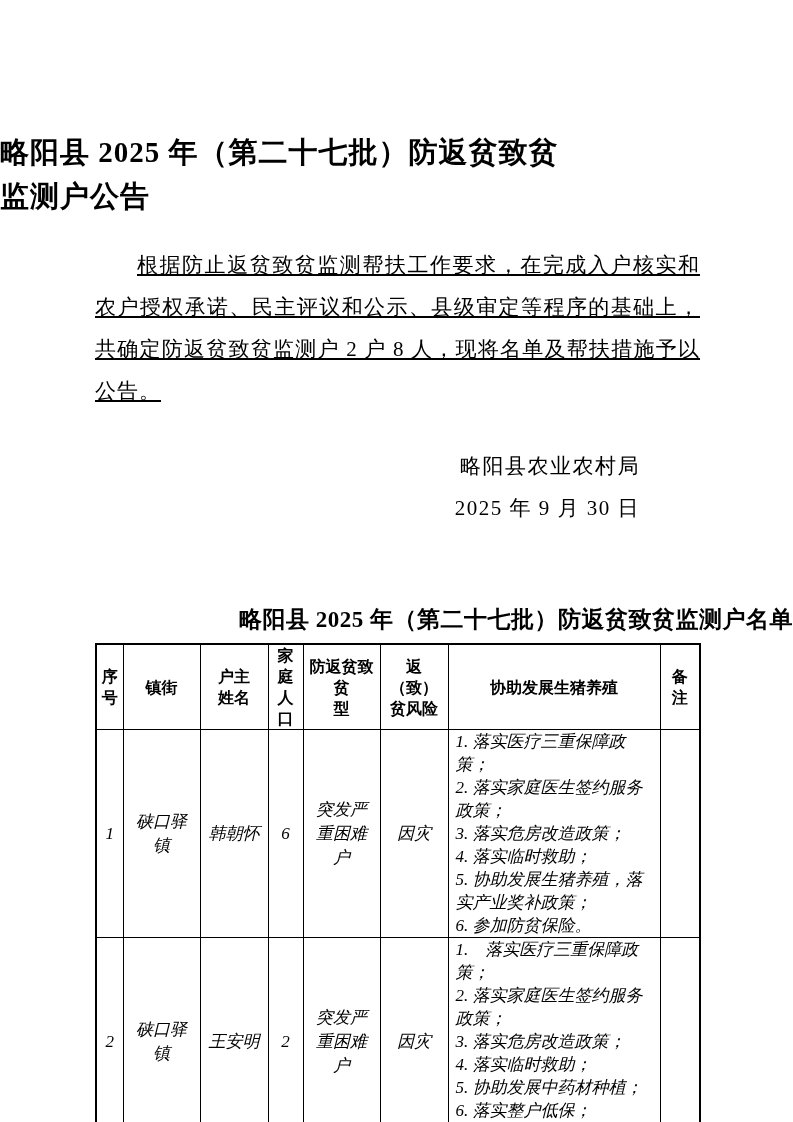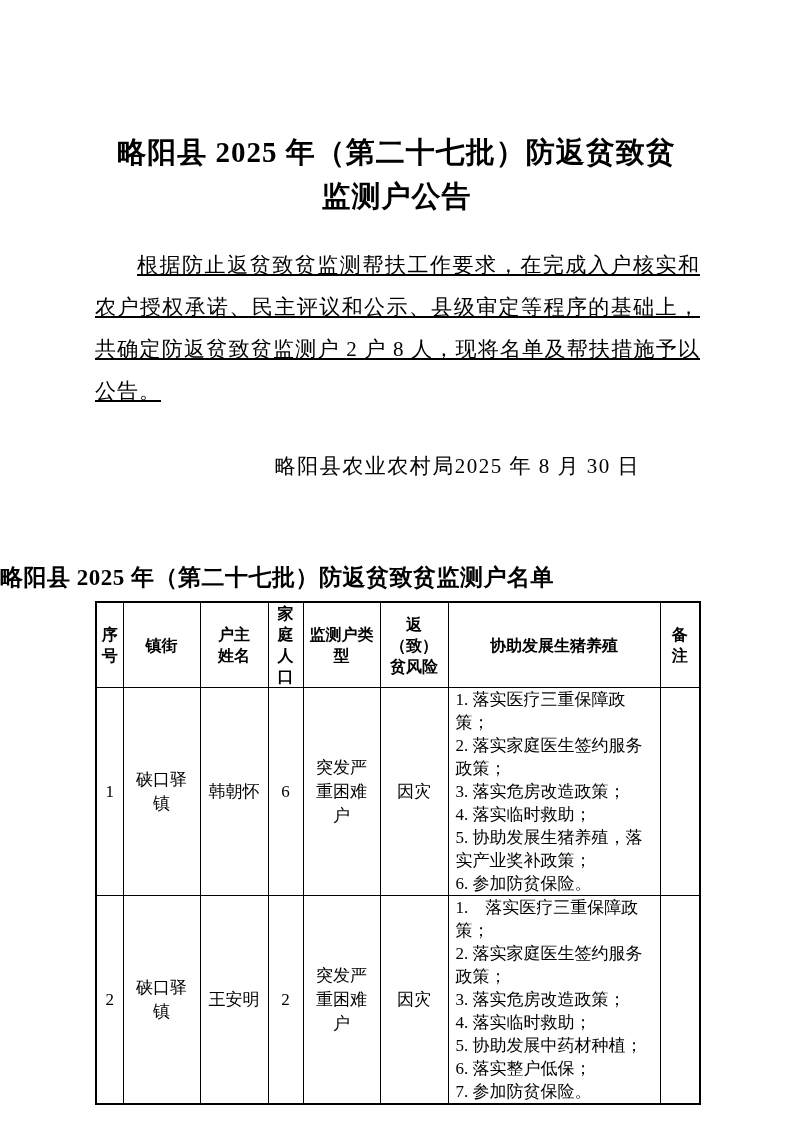--- a/index.html
+++ b/index.html
@@ -16,49 +16,48 @@
     height: 1122px;
     overflow: hidden;
     background: #ffffff;
   }
   .doc-title {
     margin: 0;
     padding-top: 130px;
     font-size: 29px;
     line-height: 44px;
     font-weight: bold;
-    text-align: center;
     white-space: pre-line;
     letter-spacing: 1px;
   }
   .body-para {
     margin: 26px 93px 0 95px;
     font-size: 21px;
     line-height: 42px;
     text-indent: 2em;
     text-align: justify;
     letter-spacing: 1px;
     text-decoration: underline;
   }
   .signature {
     display: flex;
-    flex-direction: row;
+    flex-direction: column;
     align-items: flex-end;
     width: max-content;
     margin: 33px 153px 0 auto;
     font-size: 21px;
     line-height: 42px;
     letter-spacing: 1.5px;
   }
   .table-title {
     margin: 74px 0 0 0;
     font-size: 23px;
     line-height: 34px;
     font-weight: bold;
-    text-align: left;
+    text-align: right;
     letter-spacing: 0.5px;
   }
   table.roster {
     border-collapse: collapse;
     table-layout: fixed;
     margin: 6px 0 0 95px;
     width: 604px;
     border: 2px solid #000;
   }
   table.roster th, table.roster td {
@@ -73,20 +72,21 @@
     font-size: 16px;
     line-height: 21px;
     font-weight: bold;
     white-space: pre-line;
   }
   tr.header-row { height: 70px; }
   tr.data-row td {
     font-size: 17px;
     line-height: 24px;
     padding: 0 6px;
+    font-style: italic;
   }
   tr.data-row td.measures-cell {
     text-align: left;
     white-space: pre-line;
     line-height: 23px;
     padding: 0 7px;
   }
   tr.data-row-1 { height: 192px; }
   tr.data-row-2 { height: 202px; }
 </style>
@@ -95,21 +95,21 @@
 
 <div class="page">
 
   <h1 class="doc-title">略阳县 2025 年（第二十七批）防返贫致贫
 监测户公告</h1>
 
   <p class="body-para">根据防止返贫致贫监测帮扶工作要求，在完成入户核实和农户授权承诺、民主评议和公示、县级审定等程序的基础上，共确定防返贫致贫监测户 2 户 8 人，现将名单及帮扶措施予以公告。</p>
 
   <div class="signature">
     <div>略阳县农业农村局</div>
-    <div>2025 年 8 月 30 日</div>
+    <div>2025 年 9 月 30 日</div>
   </div>
 
   <h2 class="table-title">略阳县 2025 年（第二十七批）防返贫致贫监测户名单</h2>
 
   <table class="roster">
     <colgroup>
       <col style="width:27px">
       <col style="width:77px">
       <col style="width:68px">
       <col style="width:35px">
@@ -122,21 +122,21 @@
       <tr class="header-row">
         <th>序
 号</th>
         <th>镇街</th>
         <th>户主
 姓名</th>
         <th>家
 庭
 人
 口</th>
-        <th>监测户类
+        <th>防返贫致贫
 型</th>
         <th>返（致）
 贫风险</th>
         <th>协助发展生猪养殖</th>
         <th>备注</th>
       </tr>
     </thead>
     <tbody>
       <tr class="data-row data-row-1">
         <td>1</td>

